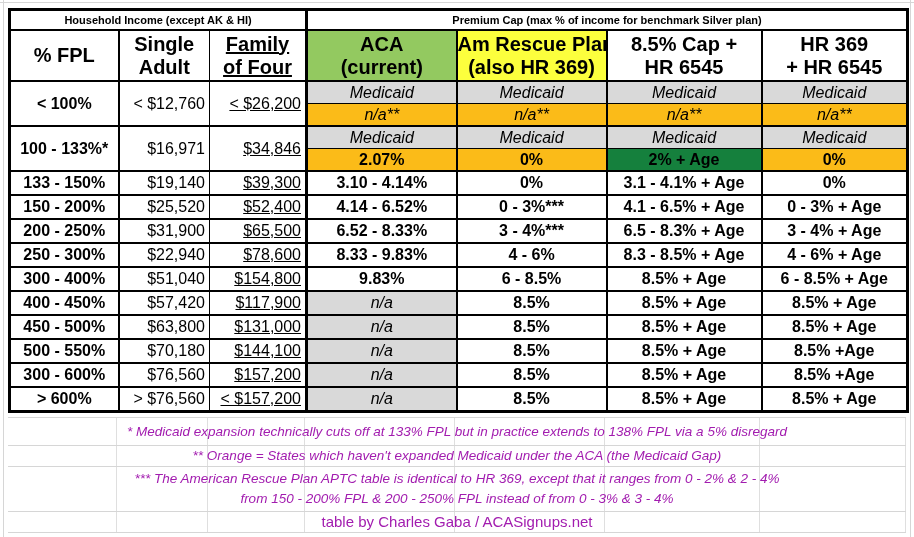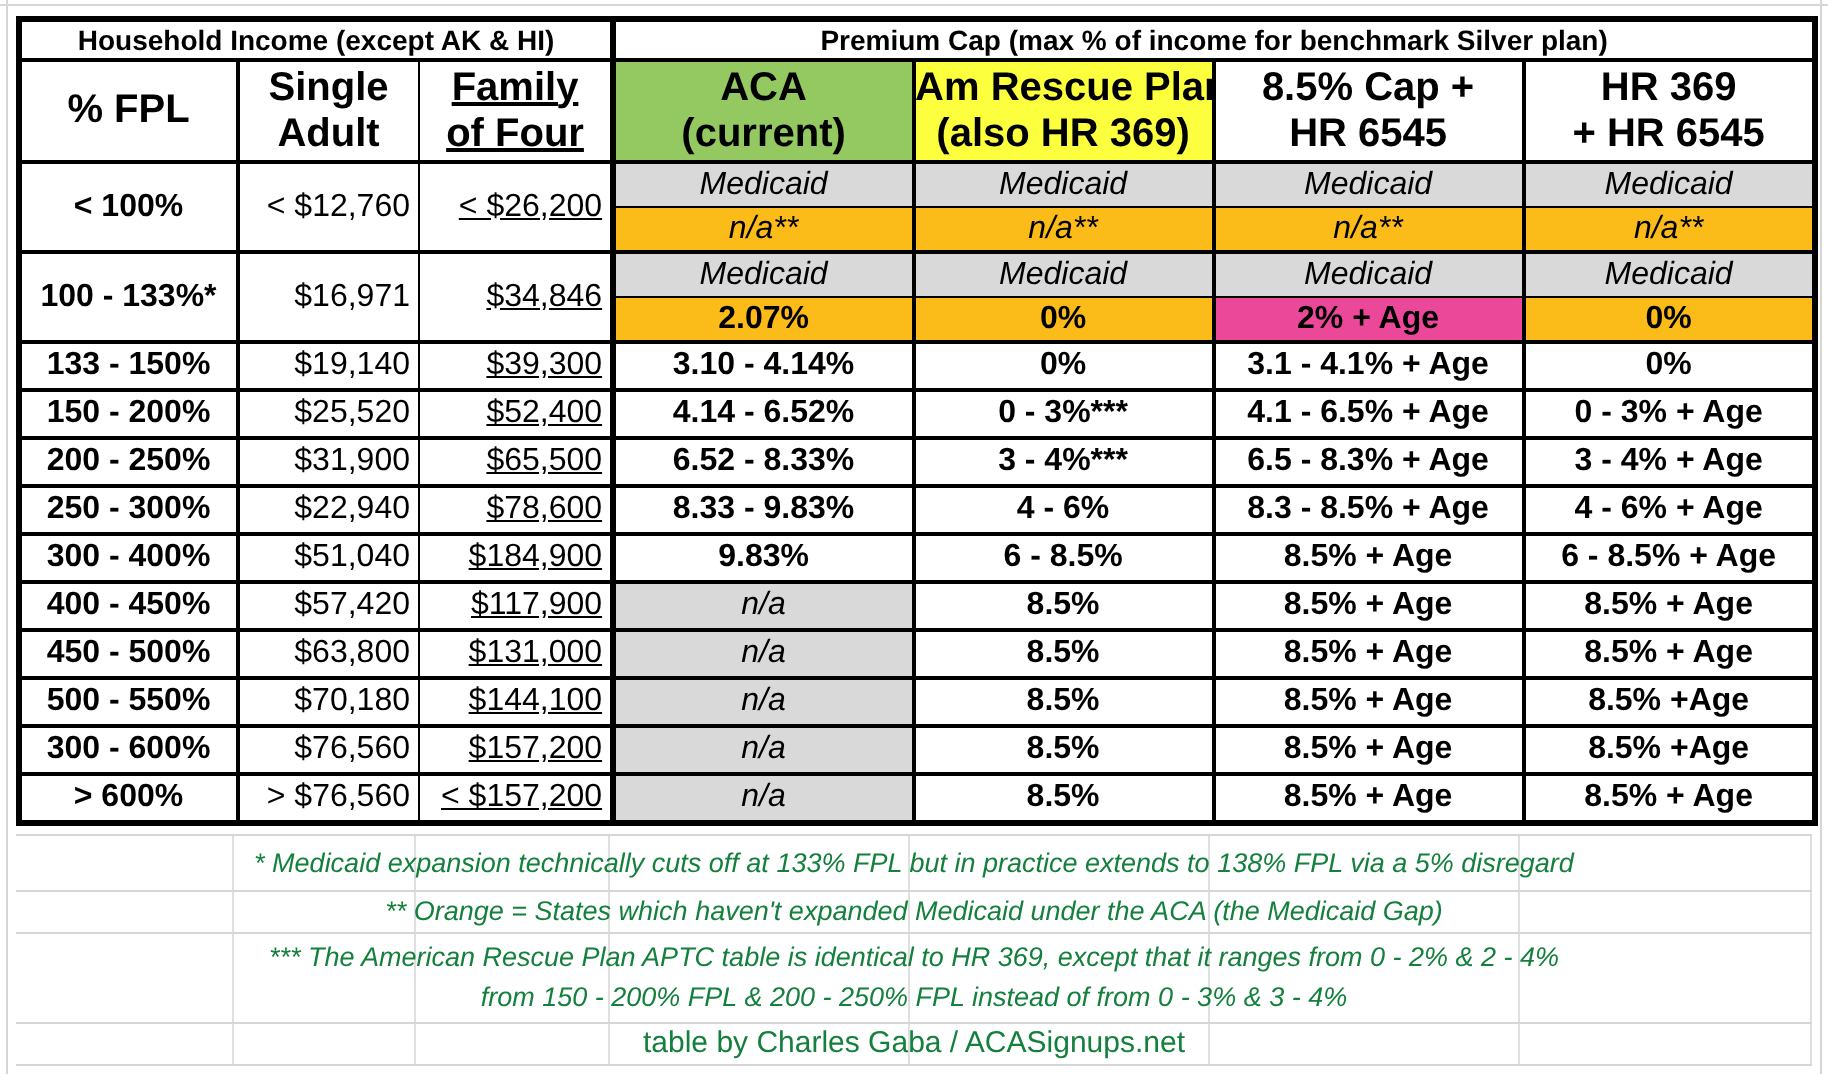--- a/index.html
+++ b/index.html
@@ -27,21 +27,21 @@
     border: 2px solid #000;
     padding: 0;
     text-align: center;
     vertical-align: middle;
     white-space: nowrap;
     overflow: hidden;
     color: #000;
   }
   table.main { border: 3px solid #000; }
 
-  tr.sec th { height: 18px; font-size: 14px; font-weight: bold; }
+  tr.sec th { height: 18px; font-size: 11px; font-weight: bold; }
 
   tr.cols th { height: 49px; font-weight: bold; line-height: 1.15; }
   tr.cols th .l1 { font-size: 20px; }
   tr.cols th .l2 { font-size: 20px; }
   th.h-aca .l2 { font-size: 14px; }
   th.h-arp .l1, th.h-arp .l2 { font-size: 17px; }
   th.h-cap85 .l1, th.h-cap85 .l2, th.h-hr369 .l1, th.h-hr369 .l2 { font-size: 19px; }
 
   
   th.h-single, td.c-single { border-right-width: 1px; }
@@ -67,21 +67,21 @@
     width: 898px;
     margin-top: 4px;
     border-top: 1px solid #d6d6d6;
   }
   .fngl { position: absolute; top: 0; bottom: 0; width: 1px; background: #dfdfdf; z-index: 0; }
   .fn-row {
     position: relative; z-index: 1;
     display: flex; align-items: center; justify-content: center;
     flex-direction: column;
     border-bottom: 1px solid #d6d6d6;
-    font-style: italic; font-size: 13.5px; color: #15803d;
+    font-style: italic; font-size: 13.5px; color: #a21caf;
     line-height: 1.45;
   }
   #fn-row-1 { height: 27px; }
   #fn-row-2 { height: 20px; }
   #fn-row-3 { height: 44px; }
   #fn-row-credit { height: 20px; font-style: normal; font-size: 15px; }
 </style>
 </head>
 <body>
 
@@ -154,21 +154,21 @@
           <td class="money c-single" rowspan="2">$16,971</td>
           <td class="money c-fam" rowspan="2">$34,846</td>
           <td class="medicaid subcell pfirst" style="background:#d9d9d9">Medicaid</td>
           <td class="medicaid subcell" style="background:#d9d9d9">Medicaid</td>
           <td class="medicaid subcell" style="background:#d9d9d9">Medicaid</td>
           <td class="medicaid subcell" style="background:#d9d9d9">Medicaid</td>
         </tr>
         <tr class="sub-bot">
           <td class="orange-bold pfirst" style="background:#fbbb18">2.07%</td>
           <td class="orange-bold" style="background:#fbbb18">0%</td>
-          <td class="orange-bold" style="background:#ec4899">2% + Age</td>
+          <td class="orange-bold" style="background:#15803d">2% + Age</td>
           <td class="orange-bold" style="background:#fbbb18">0%</td>
         </tr>
         <tr class="datarow">
           <td class="fpl">133 - 150%</td>
           <td class="money c-single">$19,140</td>
           <td class="money c-fam">$39,300</td>
           <td class="prem pfirst">3.10 - 4.14%</td>
           <td class="prem">0%</td>
           <td class="prem">3.1 - 4.1% + Age</td>
           <td class="prem">0%</td>
@@ -196,21 +196,21 @@
           <td class="money c-single">$22,940</td>
           <td class="money c-fam">$78,600</td>
           <td class="prem pfirst">8.33 - 9.83%</td>
           <td class="prem">4 - 6%</td>
           <td class="prem">8.3 - 8.5% + Age</td>
           <td class="prem">4 - 6% + Age</td>
         </tr>
         <tr class="datarow">
           <td class="fpl">300 - 400%</td>
           <td class="money c-single">$51,040</td>
-          <td class="money c-fam">$184,900</td>
+          <td class="money c-fam">$154,800</td>
           <td class="prem pfirst">9.83%</td>
           <td class="prem">6 - 8.5%</td>
           <td class="prem">8.5% + Age</td>
           <td class="prem">6 - 8.5% + Age</td>
         </tr>
         <tr class="datarow">
           <td class="fpl">400 - 450%</td>
           <td class="money c-single">$57,420</td>
           <td class="money c-fam">$117,900</td>
           <td class="medicaid pfirst" style="background:#d9d9d9">n/a</td>

